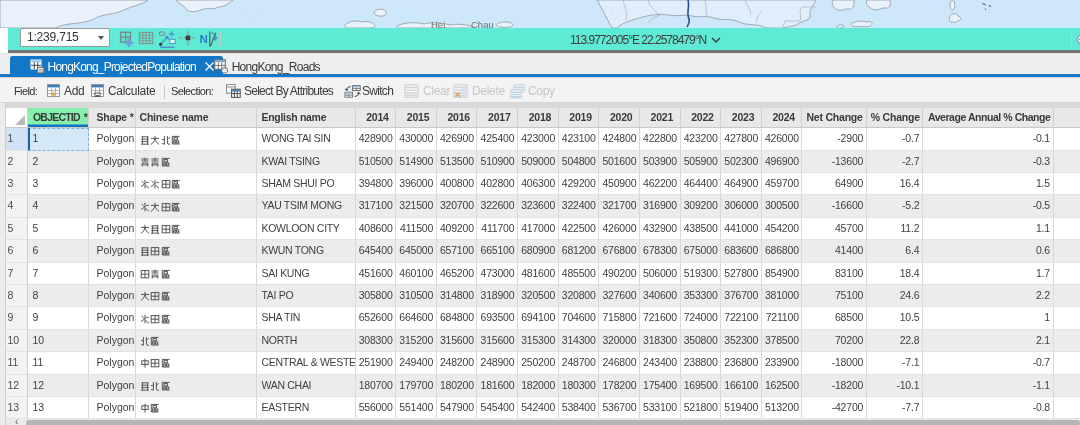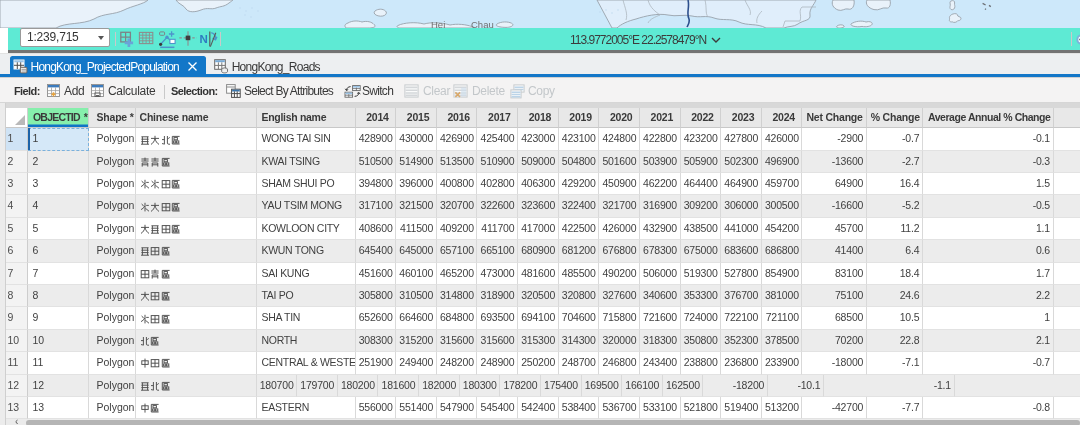--- a/index.html
+++ b/index.html
@@ -7,27 +7,27 @@
 
 #sbar{top:27.5px;left:8px;width:1080px;height:25.5px;background:#5eead4;border-bottom:3px solid #737373}
 #scale{position:absolute;left:12px;top:0.5px;width:90px;height:19px;background:#fff;border:1px solid #9a9a9a;border-radius:2px;font-size:12px;color:#333;line-height:17px;padding-left:6px;letter-spacing:-0.2px}
 #scale .tri{position:absolute;right:5px;top:7px;width:0;height:0;border-left:3.5px solid transparent;border-right:3.5px solid transparent;border-top:4px solid #555}
 .vsep{position:absolute;top:4px;width:1px;height:14px;background:#c9c9c9}
 #coords{position:absolute;left:562px;top:5px;width:180px;font-size:12px;color:#3c3c3c;letter-spacing:-1.0px;white-space:nowrap}
 #coords .chev{display:inline-block;margin-left:5px;transform:translateY(-1px)}
 
 #tabbar{top:53px;left:0;width:1080px;height:23.5px;background:#edeff1;border-top:1px solid #e2e2e2}
 #tabbar .blueline{position:absolute;left:0;bottom:0;width:1080px;height:3px;background:#1377c8}
-#atab{position:absolute;left:10px;top:2px;height:22.5px;background:#1377c8;border-radius:2.5px 2.5px 0 0;color:#fff;font-size:12px;letter-spacing:-0.8px;padding:3px 8px 0 3px;white-space:nowrap}
+#atab{position:absolute;left:10px;top:2px;height:22.5px;background:#1377c8;border-radius:2.5px 2.5px 0 0;color:#fff;font-size:12px;letter-spacing:-0.8px;padding:3px 8px 0 20px;white-space:nowrap}
 #atab .x{display:inline-block;margin-left:8px;font-size:12px}
 #rtab{position:absolute;left:209px;top:2px;height:21.5px;color:#383838;font-size:12px;letter-spacing:-0.7px;padding:3px 10px 0 5px;white-space:nowrap}
 
 #tbar{top:76.5px;left:0;width:1080px;height:26px;background:#f4f3f3;border-top:1px solid #d0d0d0;border-bottom:1px solid #d6d6d6}
 #tbar .it{position:absolute;top:6px;font-size:12px;color:#3a3a3a;letter-spacing:-0.3px;white-space:nowrap}
-#tbar .lab{font-weight:bold;color:#333}
+#tbar .lab{font-weight:normal;color:#333}
 #tbar .dis{color:#c3c7ca}
 
 #tblbg{top:103px;left:0;width:1080px;height:322px;background:#d8d8d8}
 #lmargin{top:103px;left:0;width:6px;height:322px;background:#ececec;border-right:1px solid #cfcfcf}
 #tbl{top:107.5px;left:6px;width:1074px;height:311.5px;background:#fff;overflow:hidden;font-size:10.5px;color:#3f3f3f}
 .hrow{display:flex;height:20.8px;background:#e8e8e8}
 .hrow .c{border-right:1px solid #d0d0d0;border-bottom:1px solid #c8c8c8;line-height:19.5px;color:#3a3a3a;letter-spacing:-0.2px;overflow:hidden;white-space:nowrap}
 .drow{display:flex;height:22.4px;background:#fff}
 .drow.str{background:#ececec}
 .drow .c{border-right:1px solid #d9d9d9;border-bottom:1px solid #e2e2e2;line-height:21.4px;overflow:hidden;white-space:nowrap}
@@ -599,20 +599,21 @@
         <div class="c cn"><span class="cj"><svg width="10.0" height="10.0" viewBox="0 0 10 10" style="vertical-align:middle;margin-right:0.6px">
               <path d="M1.4 1.8 H8.6 M1.4 4.2 H8.6 M1.4 6.6 H8.6 M2.4 1.8 V9.2 M7.6 1.8 V9.2 M1 9.2 H9" stroke="#4d4d4d" stroke-width="0.95" fill="none"></path>
             </svg><svg width="10.0" height="10.0" viewBox="0 0 10 10" style="vertical-align:middle;margin-right:0.6px">
               <path d="M3.4 1 V9.2 M1 4.6 H3.4 M3.4 9.2 C2.6 8.8 1.6 8.6 1 8.6 M6.4 1 V8.2 C6.4 9 7 9.2 7.8 9.2 H9 M6.4 4 C7.2 3.6 8.2 3 8.8 2.4" stroke="#4d4d4d" stroke-width="0.95" fill="none"></path>
             </svg><svg width="10.0" height="10.0" viewBox="0 0 10 10" style="vertical-align:middle;margin-right:0.6px">
               <path d="M8.6 1.4 H1.3 V9 H8.6" stroke="#4d4d4d" stroke-width="0.95" fill="none"></path>
               <rect x="3" y="2.6" width="3.4" height="2.2" stroke="#4d4d4d" stroke-width="0.95" fill="none"></rect>
               <rect x="2.6" y="5.9" width="2.2" height="2.1" stroke="#4d4d4d" stroke-width="0.95" fill="none"></rect>
               <rect x="5.6" y="5.9" width="2.2" height="2.1" stroke="#4d4d4d" stroke-width="0.95" fill="none"></rect>
             </svg></span></div>
+        <div class="c en">WAN CHAI</div>
         <div class="c yr num">180700</div>
         <div class="c yr num">179700</div>
         <div class="c yr num">180200</div>
         <div class="c yr num">181600</div>
         <div class="c yr num">182000</div>
         <div class="c yr num">180300</div>
         <div class="c yr num">178200</div>
         <div class="c yr num">175400</div>
         <div class="c yr num">169500</div>
         <div class="c yr num">166100</div>

